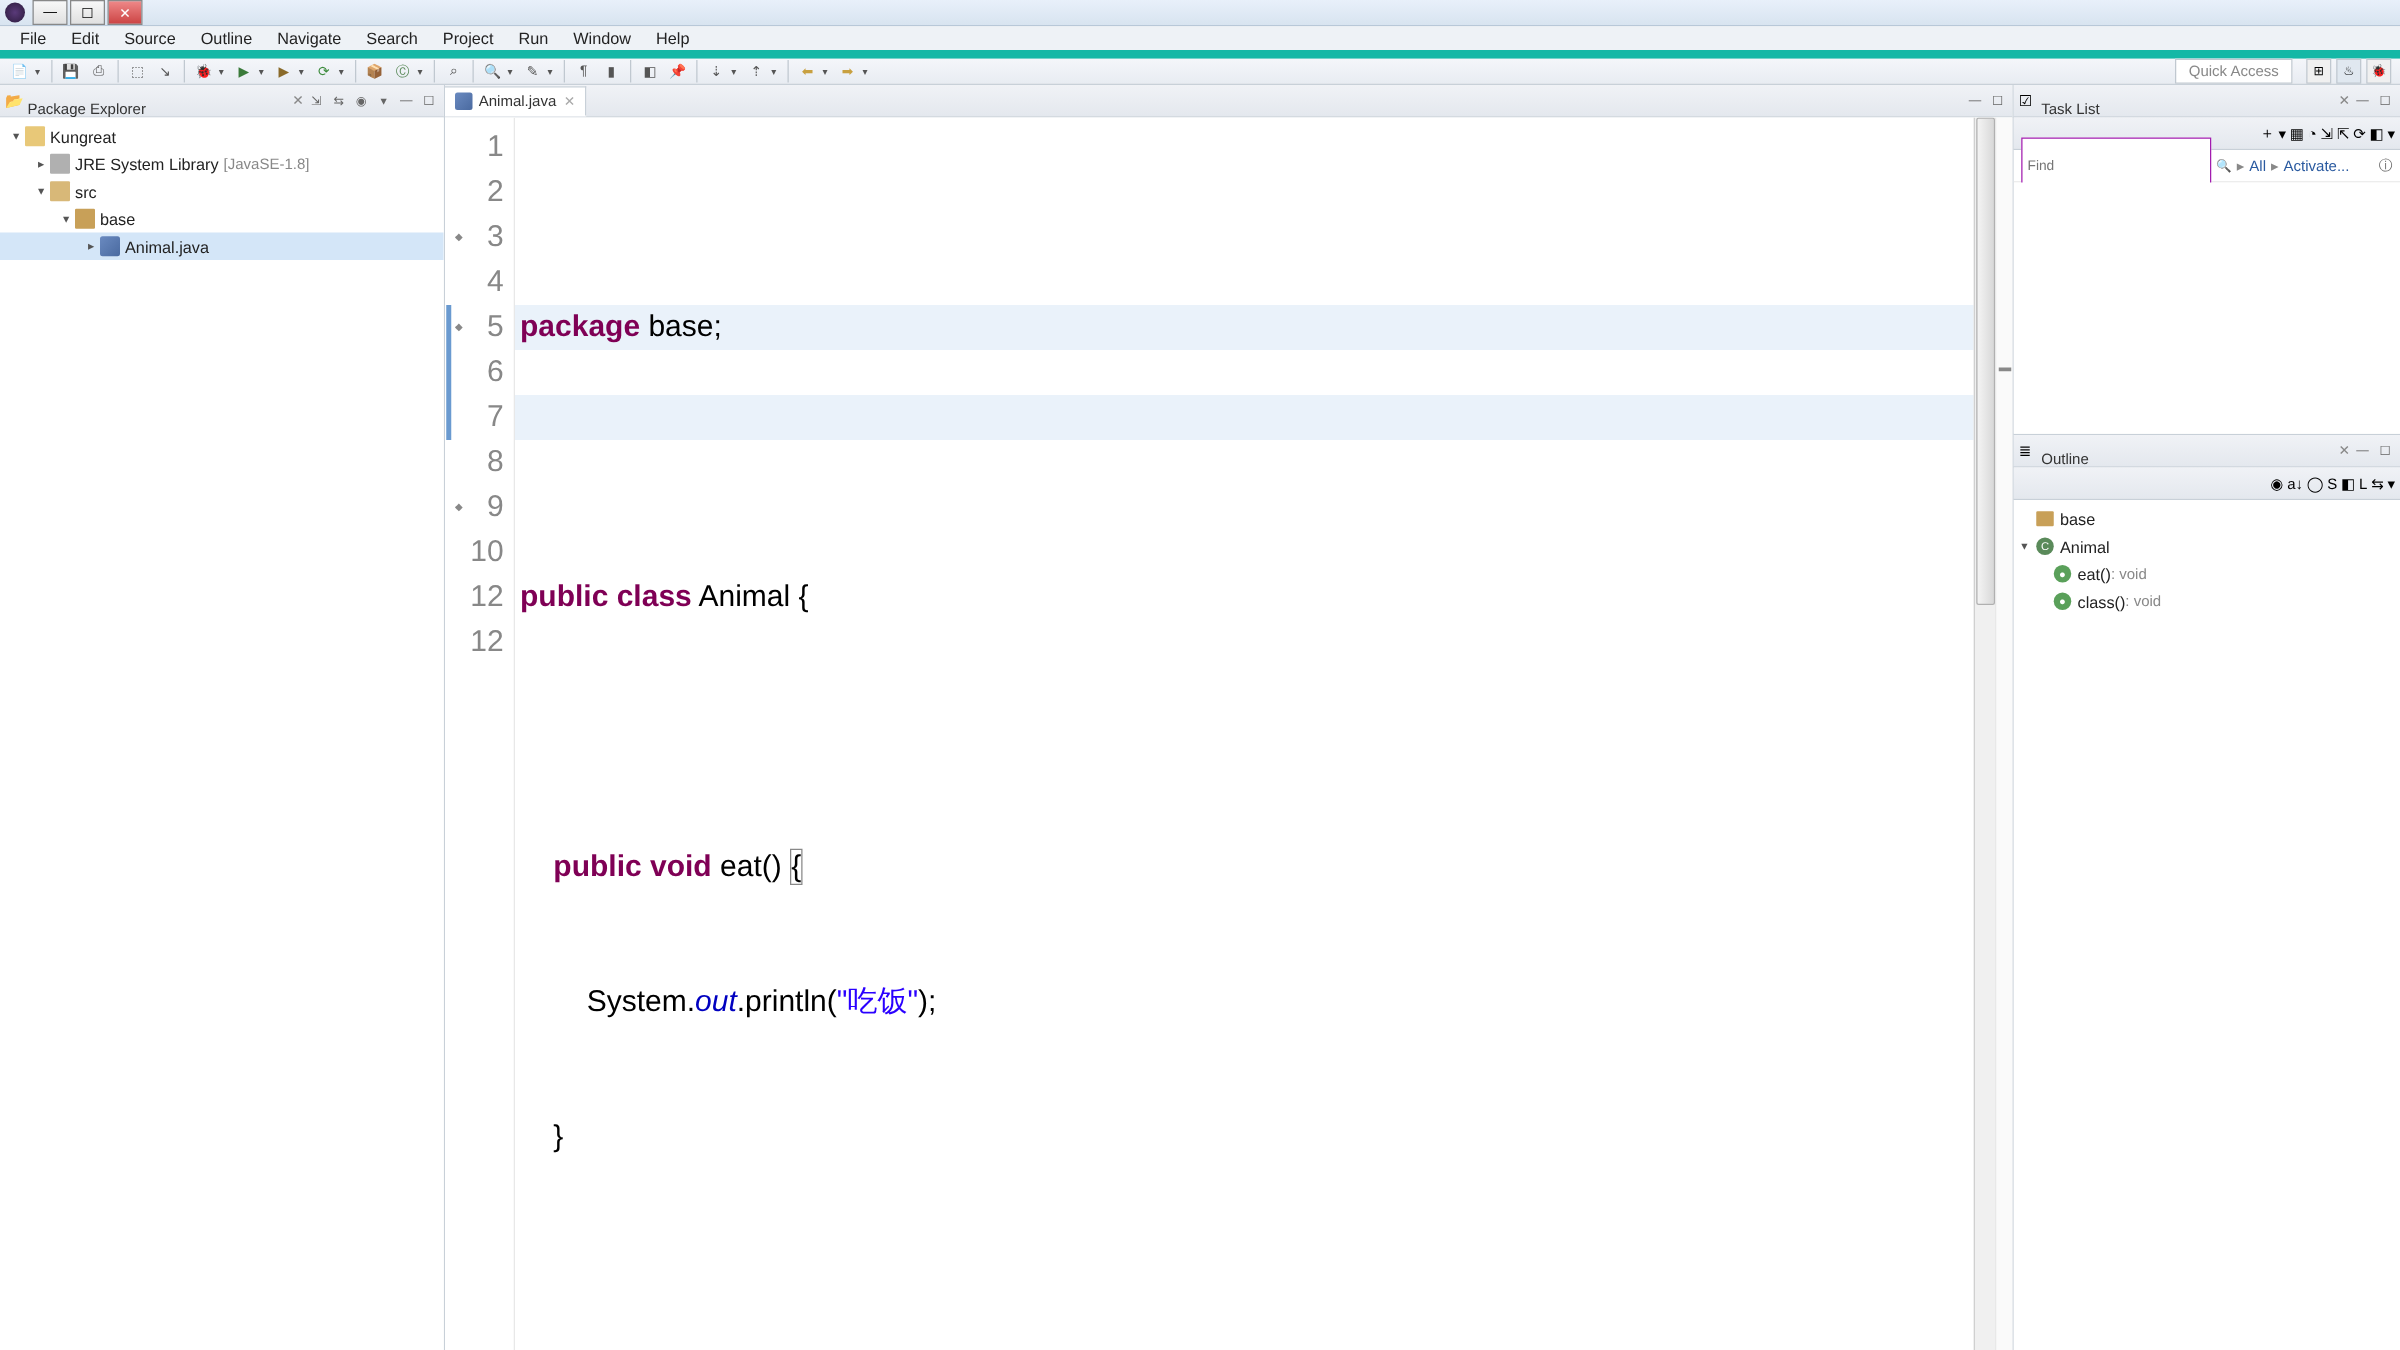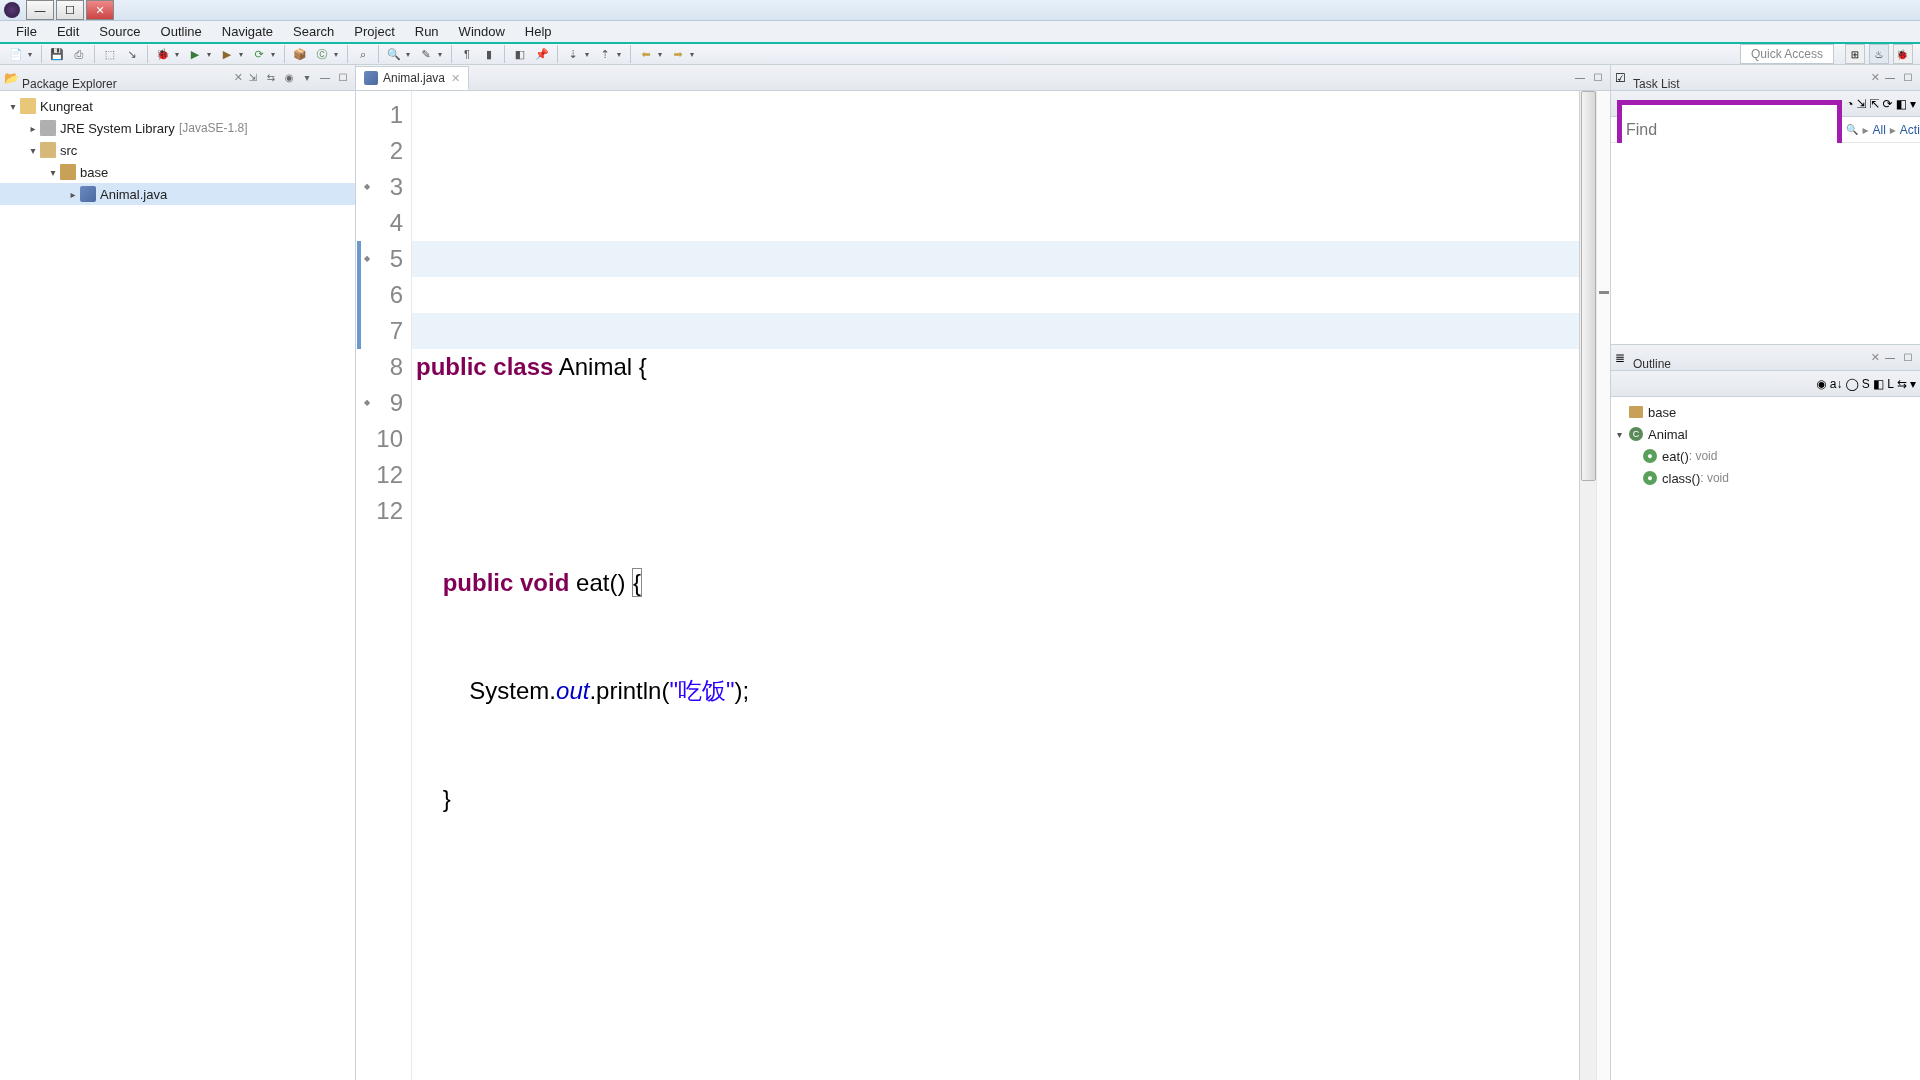--- a/index.html
+++ b/index.html
@@ -3,21 +3,21 @@
 <meta charset="utf-8">
 <style>
 * { margin: 0; padding: 0; box-sizing: border-box; font-family: "Segoe UI", Tahoma, sans-serif; }
 body { width: 1920px; height: 1080px; overflow: hidden; background: #f0f0f0; display: flex; flex-direction: column; }
 .title-bar { height: 28px; background: linear-gradient(to bottom, #e8f0fa, #d8e4f0); display: flex; align-items: center; padding: 0 4px; border-bottom: 1px solid #b8c8d8; }
 .title-bar .eclipse-icon { width: 16px; height: 16px; background: radial-gradient(circle, #5a3a7a, #2a1a3a); border-radius: 50%; margin-right: 6px; }
 .title-bar .title-text { font-size: 13px; color: #333; flex: 1; }
 .window-controls { display: flex; gap: 2px; }
 .window-controls .wc { width: 28px; height: 20px; border: 1px solid #888; background: linear-gradient(#f8f8f8,#e0e0e0); display: flex; align-items: center; justify-content: center; font-size: 11px; cursor: pointer; }
 .window-controls .wc.close { background: linear-gradient(#e88,#c44); color: #fff; }
-.menu-bar { height: 26px; background: #eef2f6; display: flex; align-items: center; padding: 0 6px; border-bottom: 2px solid #14b8a6; }
+.menu-bar { height: 26px; background: #eef2f6; display: flex; align-items: center; padding: 0 6px; border-bottom: 7px solid #14b8a6; }
 .menu-bar .menu-item { padding: 3px 10px; font-size: 13px; color: #222; cursor: pointer; }
 .toolbar { height: 30px; background: linear-gradient(#f4f6fa,#e8ecf2); display: flex; align-items: center; padding: 0 6px; border-bottom: 1px solid #c8d0d8; gap: 2px; }
 .toolbar .tb-btn { width: 20px; height: 20px; border: 1px solid transparent; display: flex; align-items: center; justify-content: center; cursor: pointer; font-size: 11px; color: #555; }
 .toolbar .tb-sep { width: 1px; height: 18px; background: #c0c8d0; margin: 0 3px; }
 .toolbar .tb-drop { width: 8px; font-size: 8px; color: #555; cursor:pointer; }
 .toolbar .quick-access { margin-left: auto; border: 1px solid #c0c8d0; padding: 2px 10px; font-size: 12px; color: #888; background: #fff; margin-right: 8px; cursor: text; }
 .toolbar .persp-btn { width: 20px; height: 20px; border: 1px solid #c0c8d0; background: #f0f0f0; margin: 0 1px; cursor: pointer; display:flex; align-items:center; justify-content:center; font-size:10px; }
 .main-area { flex: 1; display: flex; background: #fff; }
 .left-panel { width: 356px; border-right: 1px solid #c8d0d8; display: flex; flex-direction: column; background: #fafbfc; }
 .view-header { height: 26px; background: linear-gradient(#f0f2f6,#e4e8ee); border-bottom: 1px solid #c8d0d8; display: flex; align-items: center; padding: 0 4px; font-size: 12px; }
@@ -51,21 +51,21 @@
 .code-area .cline { position: relative; z-index: 1; height: 36px; padding-left: 4px; }
 .kw { color: #7f0055; font-weight: bold; }
 .str { color: #2a00ff; }
 .fld { color: #0000c0; font-style: italic; }
 .vscroll { width: 17px; background: #f0f0f0; border-left: 1px solid #d0d0d0; position: relative; }
 .vscroll .vs-thumb { position:absolute; top:0; width:15px; left:1px; height:390px; background:linear-gradient(to right,#f4f4f4,#d8d8d8); border:1px solid #b0b0b0; border-radius:2px; }
 .ov-ruler { width: 14px; background: #fafafa; border-left: 1px solid #e8e8e8; position: relative; }
 .ov-ruler .ov-mark { position: absolute; width: 10px; height: 3px; left: 2px; background: #888; }
 .right-panel { width: 310px; display: flex; flex-direction: column; border-left: 1px solid #c8d0d8; background: #fafbfc; }
 .task-find { display: flex; align-items: center; padding: 3px 6px; gap: 4px; background:#fff; border-bottom:1px solid #e8e8e8; height:26px; }
-.task-find input { flex:0 0 90px; font-size:16px; border:5px solid #a21caf; padding:16px 4px; color:#888; }
+.task-find input { flex:0 0 90px; font-size:11px; border:1px solid #a21caf; padding:16px 4px; color:#888; }
 .task-find .tf-link { font-size:12px; color:#2a5aa0; cursor:pointer; }
 .task-find .tf-sep { color:#888; font-size:12px; }
 .task-body { flex: 1; background: #fff; }
 .outline-body { flex: 1; background: #fff; padding: 4px 0; font-size: 13px; color: #222; overflow:auto; }
 .outline-row { display:flex; align-items:center; height:22px; padding-left:6px; cursor:pointer; }
 .outline-row .o-icon{ width:14px; height:14px; margin-right:5px; border-radius:50%; display:inline-flex; align-items:center; justify-content:center; font-size:9px; color:#fff; }
 .outline-row .o-green{ background:#5aa05a; }
 .outline-row .o-class{ background:#5a8a5a; }
 .outline-row .o-pkg{ width:14px;height:12px; background:#c8a058; border-radius:1px; }
 .outline-row .ret{ color:#888; font-size:12px; }
@@ -225,20 +225,21 @@
         <div class="gline">7</div>
         <div class="gline">8</div>
         <div class="gline mark">9</div>
         <div class="gline">10</div>
         <div class="gline">12</div>
         <div class="gline">12</div>
       </div>
       <div class="code-area">
         <div class="cl-hl" style="top:150px"></div>
         <div class="cl-hl" style="top:222px"></div>
+        <div class="cline"><span class="kw">package</span><span> base;</span></div>
         <div class="cline"></div>
         <div class="cline"><span class="kw">public</span> <span class="kw">class</span><span> Animal {</span></div>
         <div class="cline"></div>
         <div class="cline">    <span class="kw">public</span> <span class="kw">void</span><span> eat() </span><span style="border:1px solid #888">{</span></div>
         <div class="cline"><span>        System.</span><span class="fld">out</span><span>.println(</span><span class="str">"吃饭"</span><span>);</span></div>
         <div class="cline"><span>    }</span></div>
         <div class="cline"></div>
         
         
         

